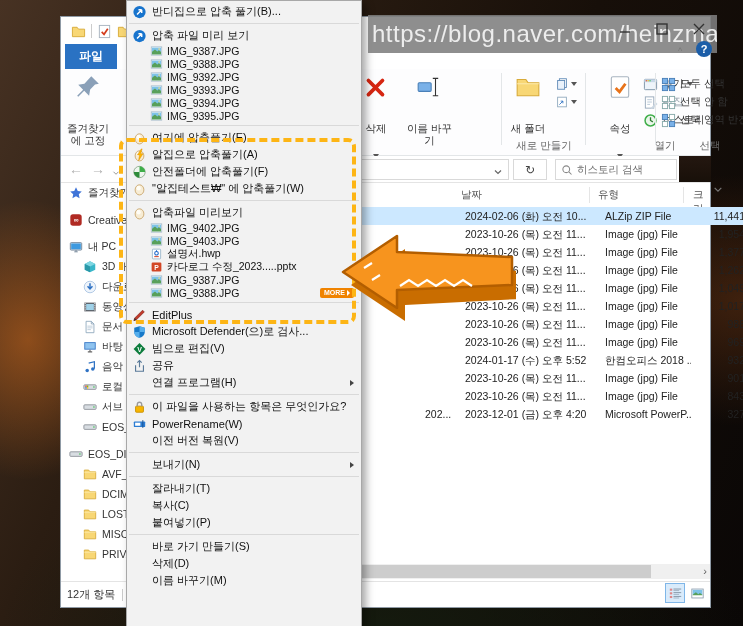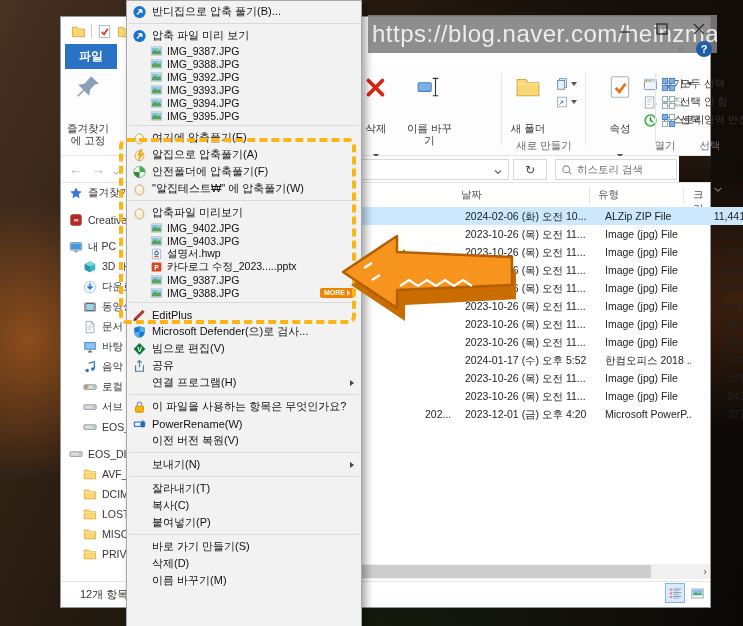--- a/index.html
+++ b/index.html
@@ -68,21 +68,21 @@
   .c-name{left:64px;width:36px;}
   .c-date{left:104px;width:126px;}
   .c-type{left:244px;width:86px;}
   .c-size{left:300px;width:98px;text-align:right;}
   
   .hscroll{position:absolute;left:300px;right:0;bottom:28px;height:15px;background:#f0f0f0;}
   .hthumb{position:absolute;left:0;top:1px;width:290px;height:13px;background:#cdcdcd;}
   .harrow{position:absolute;right:3px;top:1px;color:#606060;font-size:11px;}
   
   .statusbar{position:absolute;left:0;bottom:0;width:100%;height:26px;border-top:1px solid #e4e4e4;background:#fff;display:flex;align-items:center;box-sizing:border-box;font-size:11px;color:#333;}
-  .statusbar .stext{margin-left:19px;white-space:nowrap;}
+  .statusbar .stext{margin-left:6px;white-space:nowrap;}
   .ssep{width:1px;height:12px;background:#ccc;margin:0 7px;}
   .viewbtns{position:absolute;right:3px;bottom:4px;display:flex;gap:2px;}
   .vbtn{width:18px;height:18px;display:flex;align-items:center;justify-content:center;border:1px solid transparent;}
   .vbtn.active{border-color:#7fb6e8;background:#d9ebfb;}
   
   .menu{position:absolute;left:126px;top:0;width:236px;height:660px;background:#f2f2f2;border:1px solid #a8a8a8;
         box-shadow:4px 4px 8px rgba(0,0,0,.35);z-index:40;box-sizing:border-box;padding-top:2px;}
   .mi{display:flex;align-items:center;height:17px;padding:0 7px 0 5px;font-size:11px;color:#101010;white-space:nowrap;}
   .mi .ic{width:15px;height:14px;margin-right:5px;flex:0 0 15px;}
   .mi.sub{height:13px;padding-left:23px;font-size:10.5px;}

